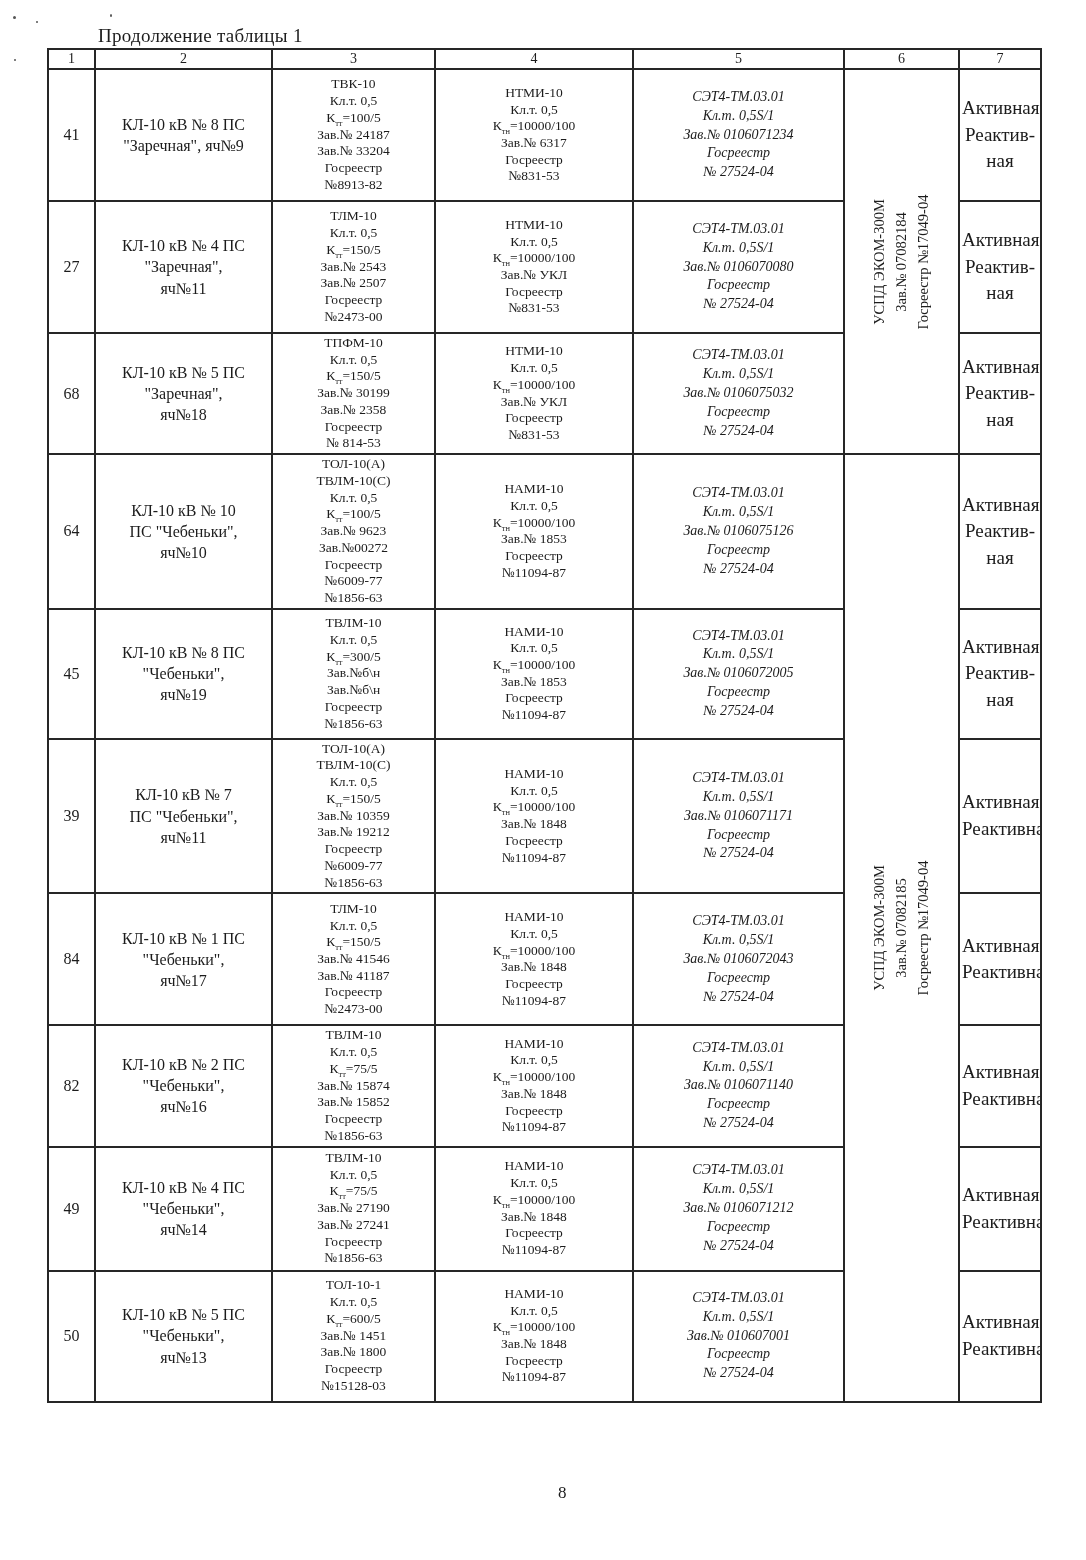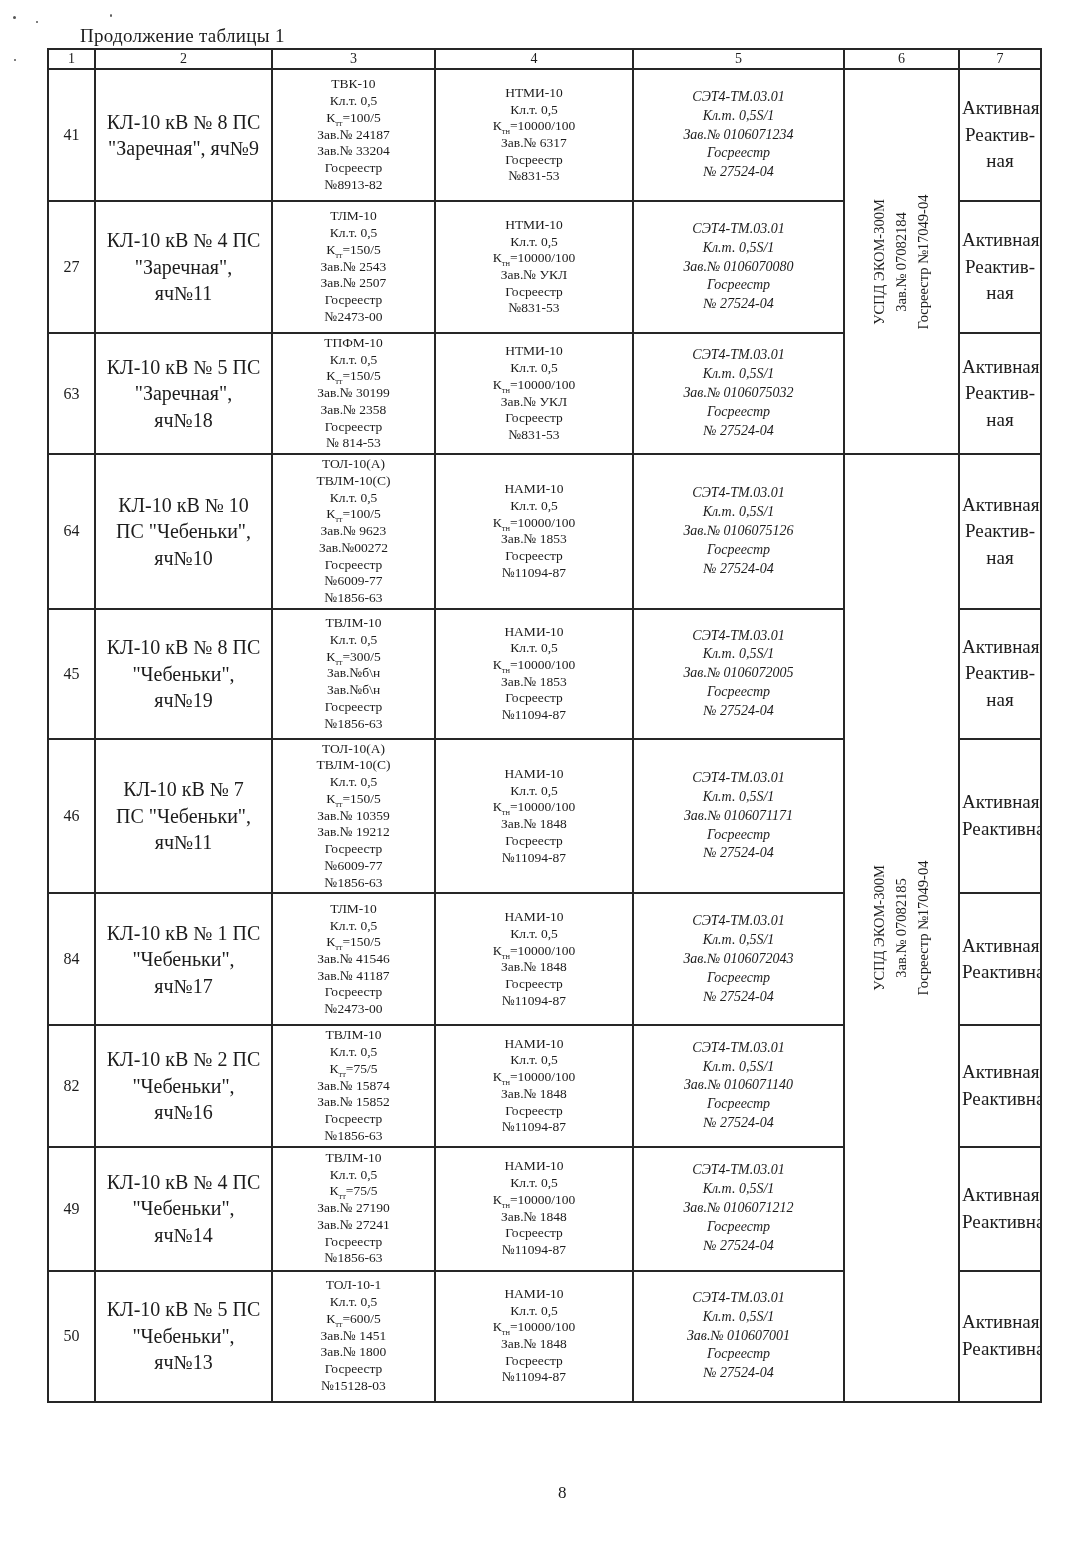--- a/index.html
+++ b/index.html
@@ -7,21 +7,21 @@
     padding: 0;
     background: #ffffff;
     width: 1086px;
     height: 1560px;
     position: relative;
     font-family: "Liberation Serif", serif;
     color: #1c1c1c;
   }
   .page-title {
     position: absolute;
-    left: 80px;
+    left: 98px;
     top: 25px;
     font-size: 19px;
     letter-spacing: 0.3px;
     white-space: nowrap;
   }
   .speck { position: absolute; background: #555; border-radius: 50%; }
   #s1 { left: 13px; top: 16px; width: 3px; height: 3px; }
   #s2 { left: 36px; top: 21px; width: 2px; height: 2px; }
   #s3 { left: 110px; top: 14px; width: 2px; height: 3px; }
   #s4 { left: 14px; top: 59px; width: 2px; height: 2px; }
@@ -40,21 +40,21 @@
     vertical-align: middle;
     overflow: hidden;
   }
   table.main th {
     font-weight: normal;
     font-size: 14px;
     height: 18px;
     padding: 0;
   }
   .c-num   { font-size: 16px; margin-left: 48px; }
-  .c-obj   { font-size: 20px; line-height: 1.32; }
+  .c-obj   { font-size: 16px; line-height: 1.32; }
   .c-small { font-size: 13.5px; line-height: 1.24; }
   .c-meter { font-size: 14px;   line-height: 1.35; font-style: italic; }
   .c-energy{ font-size: 19px;   line-height: 1.4; }
   sub { font-size: 62%; line-height: 0; }
   td.uspd { position: relative; }
   .vert {
     position: absolute;
     top: 50%;
     left: 50%;
     transform: translate(-50%, -50%) rotate(-90deg);
@@ -117,21 +117,21 @@
   <tr style="height:132px">
     <td class="c-num">27</td>
     <td class="c-obj">КЛ-10 кВ № 4 ПС<br>"Заречная",<br>яч№11</td>
     <td class="c-small">ТЛМ-10<br>Кл.т. 0,5<br>К<sub>тт</sub>=150/5<br>Зав.№ 2543<br>Зав.№ 2507<br>Госреестр<br>№2473-00</td>
     <td class="c-small">НТМИ-10<br>Кл.т. 0,5<br>К<sub>тн</sub>=10000/100<br>Зав.№ УКЛ<br>Госреестр<br>№831-53</td>
     <td class="c-meter">СЭТ4-ТМ.03.01<br>Кл.т. 0,5S/1<br>Зав.№ 0106070080<br>Госреестр<br>№ 27524-04</td>
     <td class="c-energy">Активная<br>Реактив-<br>ная</td>
   </tr>
 
   <tr style="height:120px">
-    <td class="c-num">63</td>
+    <td class="c-num">68</td>
     <td class="c-obj">КЛ-10 кВ № 5 ПС<br>"Заречная",<br>яч№18</td>
     <td class="c-small">ТПФМ-10<br>Кл.т. 0,5<br>К<sub>тт</sub>=150/5<br>Зав.№ 30199<br>Зав.№ 2358<br>Госреестр<br>№ 814-53</td>
     <td class="c-small">НТМИ-10<br>Кл.т. 0,5<br>К<sub>тн</sub>=10000/100<br>Зав.№ УКЛ<br>Госреестр<br>№831-53</td>
     <td class="c-meter">СЭТ4-ТМ.03.01<br>Кл.т. 0,5S/1<br>Зав.№ 0106075032<br>Госреестр<br>№ 27524-04</td>
     <td class="c-energy">Активная<br>Реактив-<br>ная</td>
   </tr>
 
   <tr style="height:152px">
     <td class="c-num">64</td>
     <td class="c-obj">КЛ-10 кВ № 10<br>ПС "Чебеньки",<br>яч№10</td>
@@ -147,21 +147,21 @@
   <tr style="height:130px">
     <td class="c-num">45</td>
     <td class="c-obj">КЛ-10 кВ № 8 ПС<br>"Чебеньки",<br>яч№19</td>
     <td class="c-small">ТВЛМ-10<br>Кл.т. 0,5<br>К<sub>тт</sub>=300/5<br>Зав.№б\н<br>Зав.№б\н<br>Госреестр<br>№1856-63</td>
     <td class="c-small">НАМИ-10<br>Кл.т. 0,5<br>К<sub>тн</sub>=10000/100<br>Зав.№ 1853<br>Госреестр<br>№11094-87</td>
     <td class="c-meter">СЭТ4-ТМ.03.01<br>Кл.т. 0,5S/1<br>Зав.№ 0106072005<br>Госреестр<br>№ 27524-04</td>
     <td class="c-energy">Активная<br>Реактив-<br>ная</td>
   </tr>
 
   <tr style="height:152px">
-    <td class="c-num">46</td>
+    <td class="c-num">39</td>
     <td class="c-obj">КЛ-10 кВ  № 7<br>ПС "Чебеньки",<br>яч№11</td>
     <td class="c-small">ТОЛ-10(А)<br>ТВЛМ-10(С)<br>Кл.т. 0,5<br>К<sub>тт</sub>=150/5<br>Зав.№ 10359<br>Зав.№ 19212<br>Госреестр<br>№6009-77<br>№1856-63</td>
     <td class="c-small">НАМИ-10<br>Кл.т. 0,5<br>К<sub>тн</sub>=10000/100<br>Зав.№ 1848<br>Госреестр<br>№11094-87</td>
     <td class="c-meter">СЭТ4-ТМ.03.01<br>Кл.т. 0,5S/1<br>Зав.№ 0106071171<br>Госреестр<br>№ 27524-04</td>
     <td class="c-energy">Активная<br>Реактивная</td>
   </tr>
 
   <tr style="height:132px">
     <td class="c-num">84</td>
     <td class="c-obj">КЛ-10 кВ № 1 ПС<br>"Чебеньки",<br>яч№17</td>

